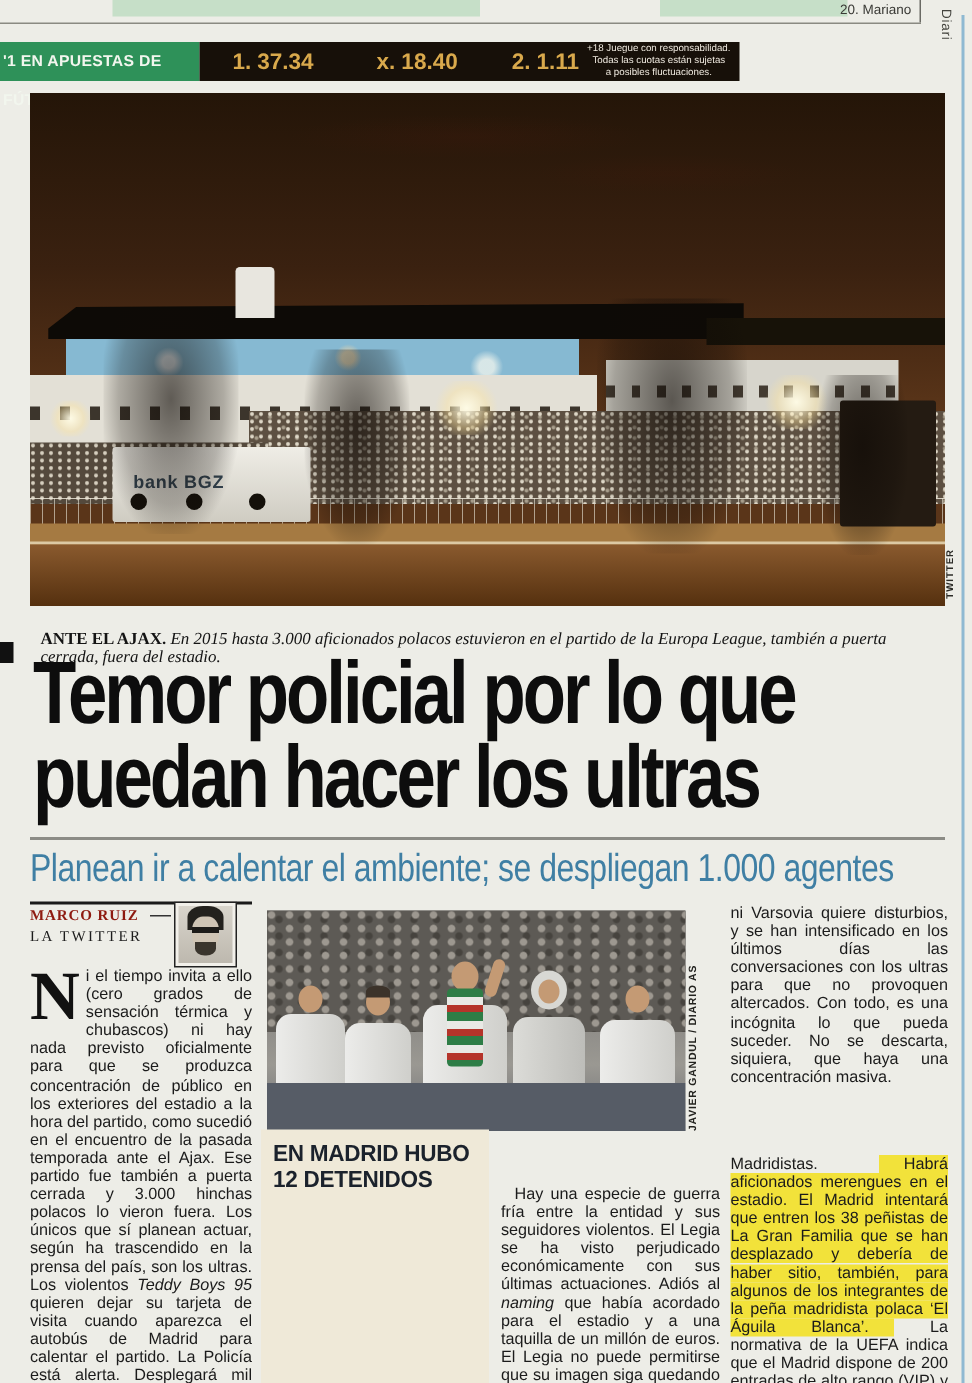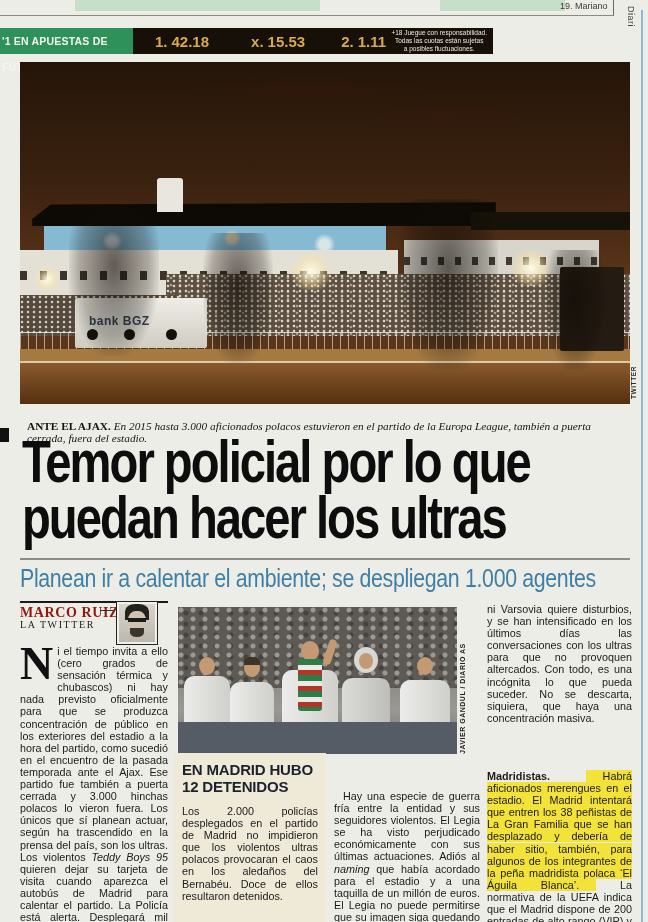--- a/index.html
+++ b/index.html
@@ -68,21 +68,21 @@
   
   .headline{position:absolute;top:434px;left:22px;width:640px;margin:0;color:#0d0d0d;
     font-size:59px;font-weight:800;line-height:56px;letter-spacing:-2.5px;transform:scaleX(.8);transform-origin:left top;white-space:nowrap;}
   .headline span{display:block;}
   .head-rule{position:absolute;top:558px;left:20px;width:610px;height:2px;background:#8c8c86;}
   .subhead{position:absolute;top:563px;left:20px;margin:0;color:#3f7fa4;font-weight:400;
     font-size:26px;line-height:30px;letter-spacing:-.4px;transform:scaleX(.82);transform-origin:left top;white-space:nowrap;}
 
   
   .by-rule{position:absolute;top:601px;left:20px;width:148px;height:2px;background:#1a1a1a;}
-  .by-author{position:absolute;top:605px;left:20px;font-family:"Liberation Serif",serif;font-size:14px;font-weight:bold;color:#8e1a10;letter-spacing:.6px;}
+  .by-author{position:absolute;top:605px;left:20px;font-family:"Liberation Serif",serif;font-size:10px;font-weight:bold;color:#8e1a10;letter-spacing:.6px;}
   .by-section{position:absolute;top:619px;left:20px;font-family:"Liberation Serif",serif;font-size:10px;color:#1c1c1c;letter-spacing:1.6px;}
   .headshot{position:absolute;top:601px;left:116px;width:42px;height:44px;background:#f2f0ea;border:1.2px solid #222;box-sizing:border-box;padding:2px;}
   .hs-in{position:relative;width:100%;height:100%;background:linear-gradient(180deg,#d9d5cc 0%,#bdb8ae 100%);overflow:hidden;}
   .hs-hair{position:absolute;top:0;left:18%;width:64%;height:42%;background:#23211d;border-radius:45% 45% 0 0;}
   .hs-face{position:absolute;top:18%;left:26%;width:48%;height:58%;background:#cfc4b4;border-radius:42%;}
   .hs-glass{position:absolute;top:38%;left:26%;width:48%;height:9%;background:#1d1b18;}
   .hs-beard{position:absolute;top:62%;left:30%;width:40%;height:26%;background:#3a352d;border-radius:0 0 45% 45%;}
   .by-tick{position:absolute;top:610px;left:100px;width:14px;height:1px;background:#333;}
 
   
@@ -110,43 +110,43 @@
 
   
   .side-box{position:absolute;top:753px;left:174px;width:152px;height:169px;background:#efe9d8;box-sizing:border-box;padding:9px 8px 0 8px;}
   .side-title{margin:0 0 10px 0;font-size:15.5px;line-height:16.5px;font-weight:bold;color:#1b222c;letter-spacing:-.2px;transform:scaleX(.97);transform-origin:left top;}
   .side-body{font-size:10.8px;line-height:12.1px;color:#1b1b1b;text-align:justify;}
 
   .col3{top:766px;left:334px;width:146px;}
   .col3 p{text-indent:9px;margin-top:24px;}
   .col4a{top:603px;left:487px;width:145px;}
   .col4b{top:770px;left:487px;width:145px;}
-  .lead-bold{font-weight:bold;margin-top:40px;}
+  .lead-bold{font-weight:normal;margin-top:40px;}
   mark.hl{background:#f2e23a;color:#1b1b1b;padding:0 17px;}
 
   .main-credit{position:absolute;top:366px;left:630px;font-size:6.5px;font-weight:bold;color:#2c2c28;
     writing-mode:vertical-rl;transform:rotate(180deg);letter-spacing:.6px;}
 </style>
 </head>
 <body>
 
 <div class="page">
 
   <div class="tint-bar" style="left:75px;width:245px;"></div>
   <div class="tint-bar" style="left:440px;width:125px;"></div>
-  <div class="page-ref">19. Mariano</div>
+  <div class="page-ref">20. Mariano</div>
   <div class="vline-hdr"></div>
   <div class="hrule-hdr"></div>
   <div class="edge-vert">Diari</div>
   <div class="edge-blue"></div>
 
   <div class="bet-label">'1 EN APUESTAS DE FÚTBOL</div>
   <div class="bet-black">
-    <div class="odd odd1"><span class="p">1.</span><span>42.18</span></div>
-    <div class="odd odd2"><span class="p">x.</span><span>15.53</span></div>
+    <div class="odd odd1"><span class="p">1.</span><span>37.34</span></div>
+    <div class="odd odd2"><span class="p">x.</span><span>18.40</span></div>
     <div class="odd odd3"><span class="p">2.</span><span>1.11</span></div>
     <div class="disclaimer">
       <div>+18 Juegue con responsabilidad.</div>
       <div>Todas las cuotas están sujetas</div>
       <div>a posibles fluctuaciones.</div>
     </div>
   </div>
 
   <figure class="main-photo" style="margin:0;">
     <div class="ghost1"></div>
@@ -233,21 +233,20 @@
     <div class="person" style="top:38px;left:222px;width:50px;height:109px;">
       <div class="p-body" style="width:50px;height:74px;"></div>
       <div class="p-head" style="top:12px;left:17px;width:16px;height:18px;"></div>
     </div>
     <div class="mp-jeans"></div>
   </figure>
   <div class="mid-credit">JAVIER GANDUL / DIARIO AS</div>
 
   <div class="side-box">
     <h3 class="side-title">EN MADRID HUBO 12 DETENIDOS</h3>
-    <div class="side-body">Los 2.000 policías desplegados en el partido de Madrid no impidieron que los violentos ultras polacos provocaran el caos en los aledaños del Bernabéu. Doce de ellos resultaron detenidos.</div>
   </div>
 
   <div class="col col3">
     <p><span>Hay una especie de guerra fría entre la entidad y sus seguidores violentos. El Legia se ha visto perjudicado económicamente con sus últimas actuaciones. Adiós al </span><i>naming</i><span> que había acordado para el estadio y a una taquilla de un millón de euros. El Legia no puede permitirse que su imagen siga quedando afectada por lo que hacen los vándalos en Europa</span></p>
   </div>
 
   <div class="col col4a">
     <p>ni Varsovia quiere disturbios, y se han intensificado en los últimos días las conversaciones con los ultras para que no provoquen altercados. Con todo, es una incógnita lo que pueda suceder. No se descarta, siquiera, que haya una concentración masiva.</p>
   </div>
   <div class="col col4b">

